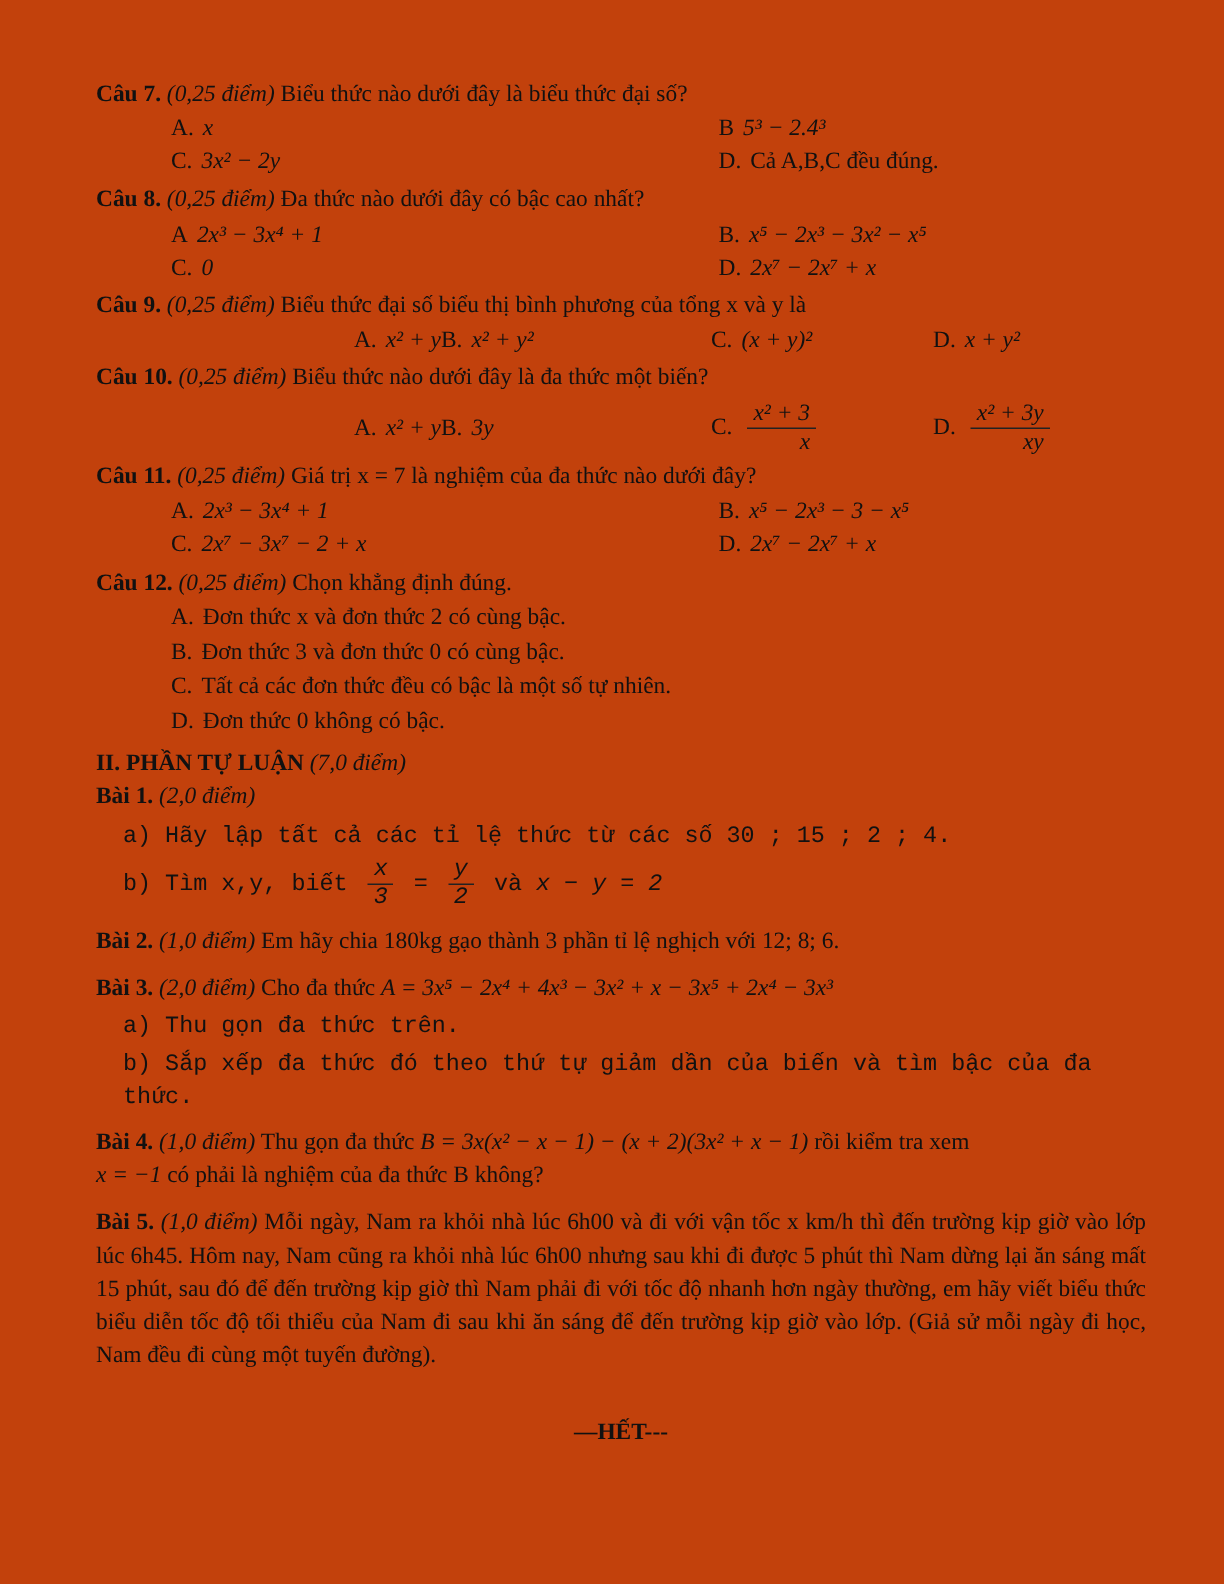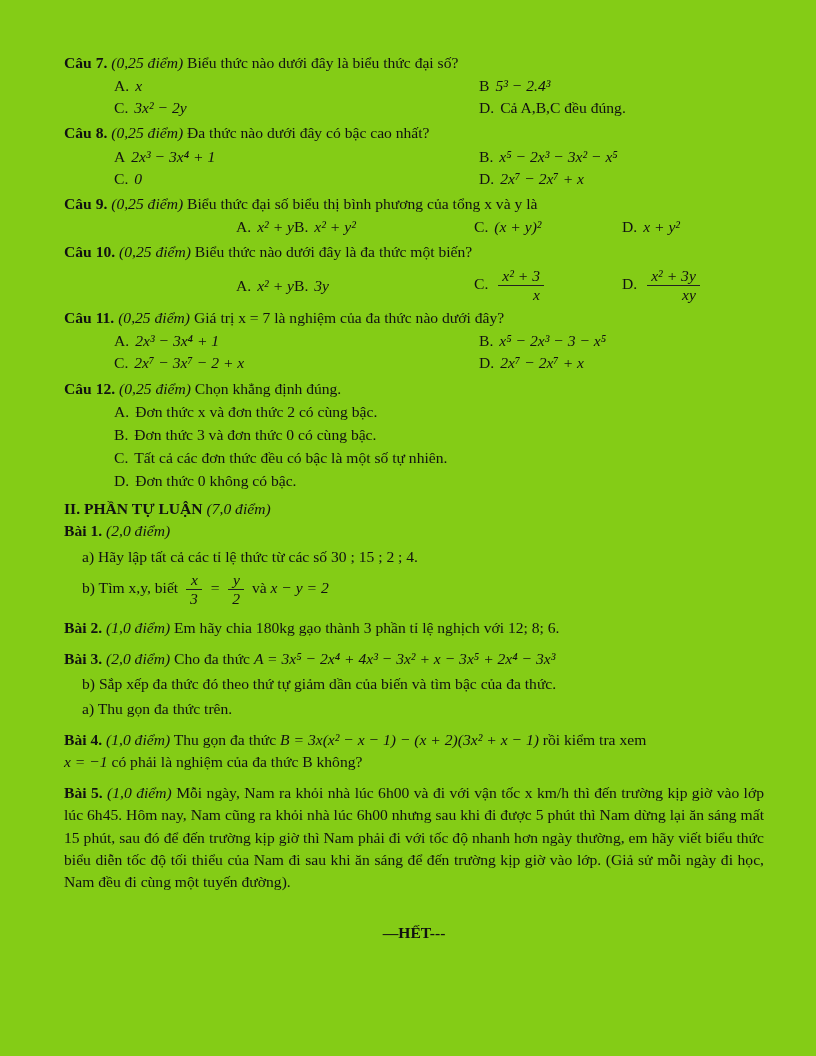--- a/index.html
+++ b/index.html
@@ -1,20 +1,20 @@
 <!DOCTYPE html>
 <html><head>
 <meta charset="utf-8">
 <style>
   html,body{margin:0;padding:0;background:#e8e8e8;}
   .page{
     position:relative;
     width:816px;height:1056px;
     margin:0 auto;
-    background:#84cc16;
+    background:#c2410c;
     overflow:hidden;
     font-family:"Liberation Serif","DejaVu Serif",serif;
     font-size:15.6px;
     line-height:1.42;
     color:#111;
   }
   .content{padding:52px 52px 0 64px;}
   .b{font-weight:bold;}
   .i{font-style:italic;}
   .bi{font-weight:normal;font-style:italic;}
@@ -31,21 +31,21 @@
   .r4 .cB{flex:0 0 180px;}
   .r4 .cC{flex:0 0 148px;}
   .r4-frac{align-items:center;margin:4px 0 2px 0;}
   
   .frac{display:inline-block;vertical-align:middle;text-align:right;font-style:italic;line-height:1.15;margin:0 4px;}
   .frac .fnum{display:block;border-bottom:1px solid #222;padding:0 4px;}
   .frac .fden{display:block;padding:0 4px;}
   
   .sec-head{margin-top:6px;}
   .bai{margin-top:9px;}
-  .part{padding-left:18px;margin-top:3px;}
+  .part{padding-left:18px;margin-top:3px;font-family:Liberation Mono, monospace;}
   .just{text-align:justify;}
   .het{text-align:center;font-weight:bold;margin-top:29px;}
   .vlist .opt{white-space:normal;padding-left:50px;}
   .q12opt{margin-top:1px;}
 </style>
 </head>
 <body>
 
 <div class="page">
   <div class="content">
@@ -226,24 +226,24 @@
     </div>
 
     <div class="bai">
       <div>
         <span class="b">Bài 3.</span>
         <span class="bi">(2,0 điểm)</span>
         <span>Cho đa thức</span>
         <span class="math">A = 3x⁵ − 2x⁴ + 4x³ − 3x² + x − 3x⁵ + 2x⁴ − 3x³</span>
       </div>
       <div class="part">
+        <span>a) Thu gọn đa thức trên.</span>
+      </div>
+      <div class="part">
         <span>b) Sắp xếp đa thức đó theo thứ tự giảm dần của biến và tìm bậc của đa thức.</span>
-      </div>
-      <div class="part">
-        <span>a) Thu gọn đa thức trên.</span>
       </div>
     </div>
 
     <div class="bai">
       <div>
         <span class="b">Bài 4.</span>
         <span class="bi">(1,0 điểm)</span>
         <span>Thu gọn đa thức</span>
         <span class="math">B = 3x(x² − x − 1) − (x + 2)(3x² + x − 1)</span>
         <span>rồi kiểm tra xem</span>

